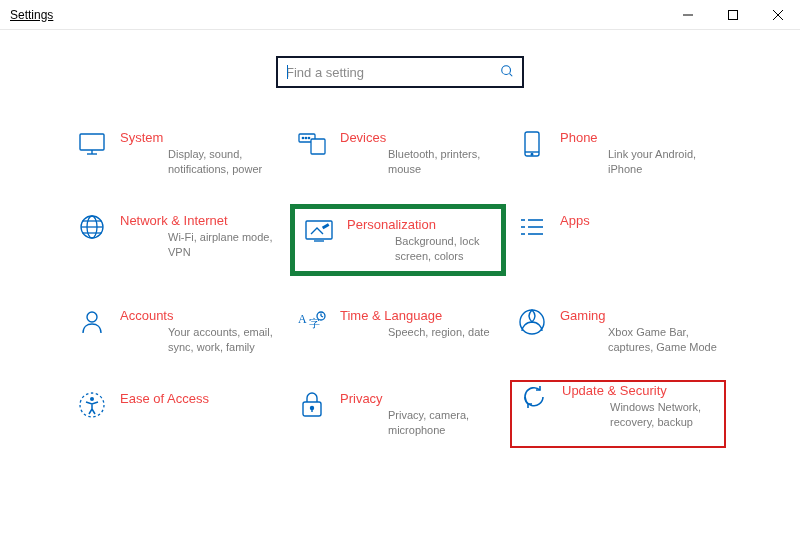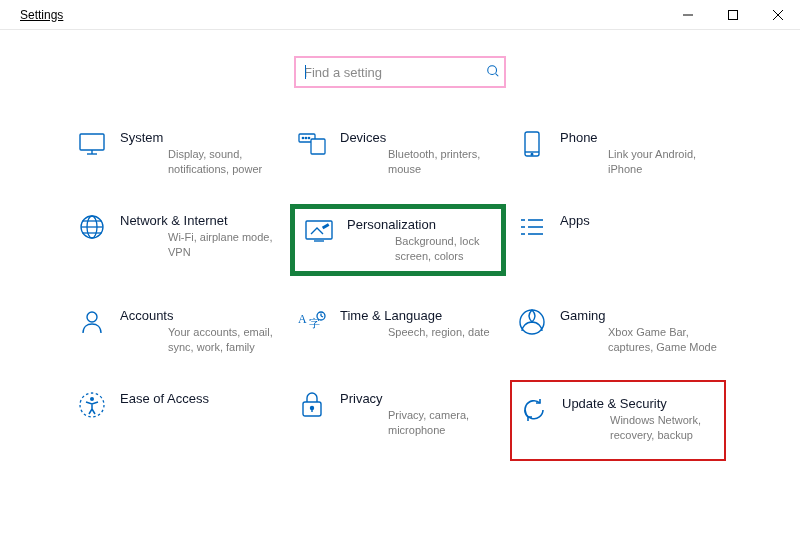--- a/index.html
+++ b/index.html
@@ -10,39 +10,39 @@
       width: 800px;
       height: 547px;
       overflow: hidden;
       color: #000;
     }
     .titlebar {
       height: 30px;
       display: flex;
       align-items: center;
       justify-content: space-between;
-      padding-left: 20px;
+      padding-left: 10px;
       border-bottom: 1px solid #e8e8e8;
       text-decoration: underline;
     }
     .titlebar-title { font-size: 12px; color: #000; }
     .win-controls { display: flex; height: 100%; }
     .win-btn {
       width: 45px;
       display: flex;
       align-items: center;
       justify-content: center;
       color: #000;
     }
     .content { padding-top: 26px; }
     .search-wrap { display: flex; justify-content: center; margin-bottom: 38px; }
     .search-box {
-      width: 212px;
+      width: 248px;
       height: 32px;
-      border: 2px solid #f9a8d4;
+      border: 2px solid #0f172a;
       display: flex;
       align-items: center;
       padding: 0 8px;
       position: relative;
     }
     .search-box input {
       flex: 1;
       border: none;
       outline: none;
       font-size: 13px;
@@ -74,36 +74,36 @@
       padding: 4px 8px;
       width: 216px;
     }
     .tile.selected {
       border: 5px solid #15803d;
       padding: 8px 10px;
       margin-top: -5px;
     }
     .tile.highlighted {
       border: 2.5px solid #d11a1a;
-      padding: 14px 8px 16px;
+      padding: 1px 8px 16px;
       margin-top: -7px;
     }
     .tile-icon {
       width: 28px;
       height: 28px;
       color: #0067c0;
       flex-shrink: 0;
       display: flex;
       align-items: center;
       justify-content: center;
     }
     .tile-text { padding-top: 0; min-width: 0; }
     .tile-title {
       font-size: 13px;
-      color: #0f172a;
+      color: #ef4444;
       margin-bottom: 2px;
     }
     .tile-desc {
       font-size: 11px;
       color: #7a7a7a;
       line-height: 1.35;
       margin-left: 48px;
     }
   </style>
 </head>

